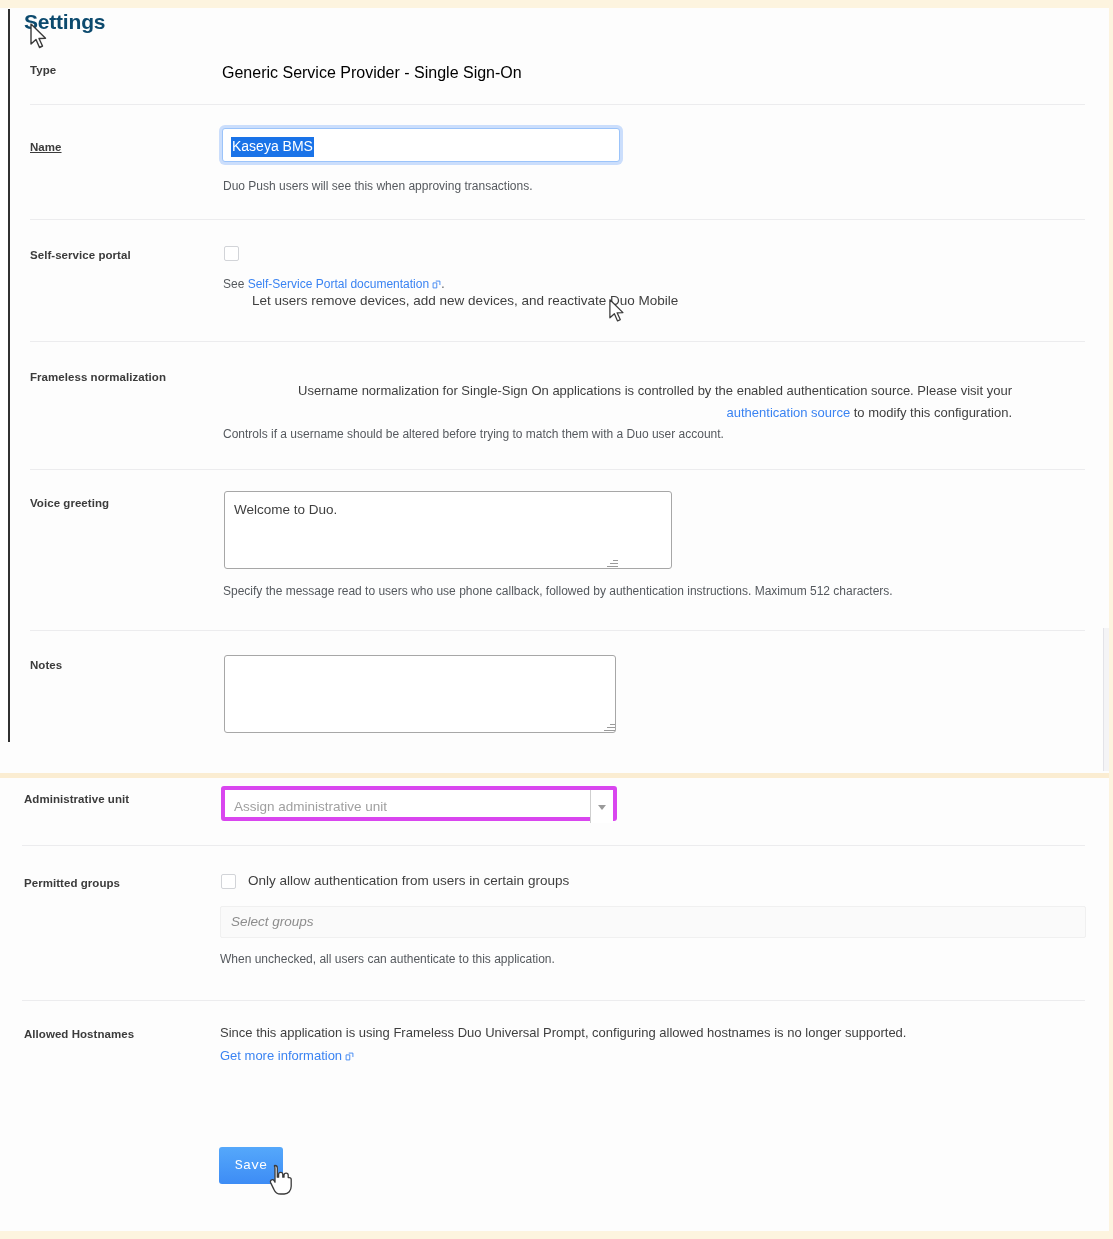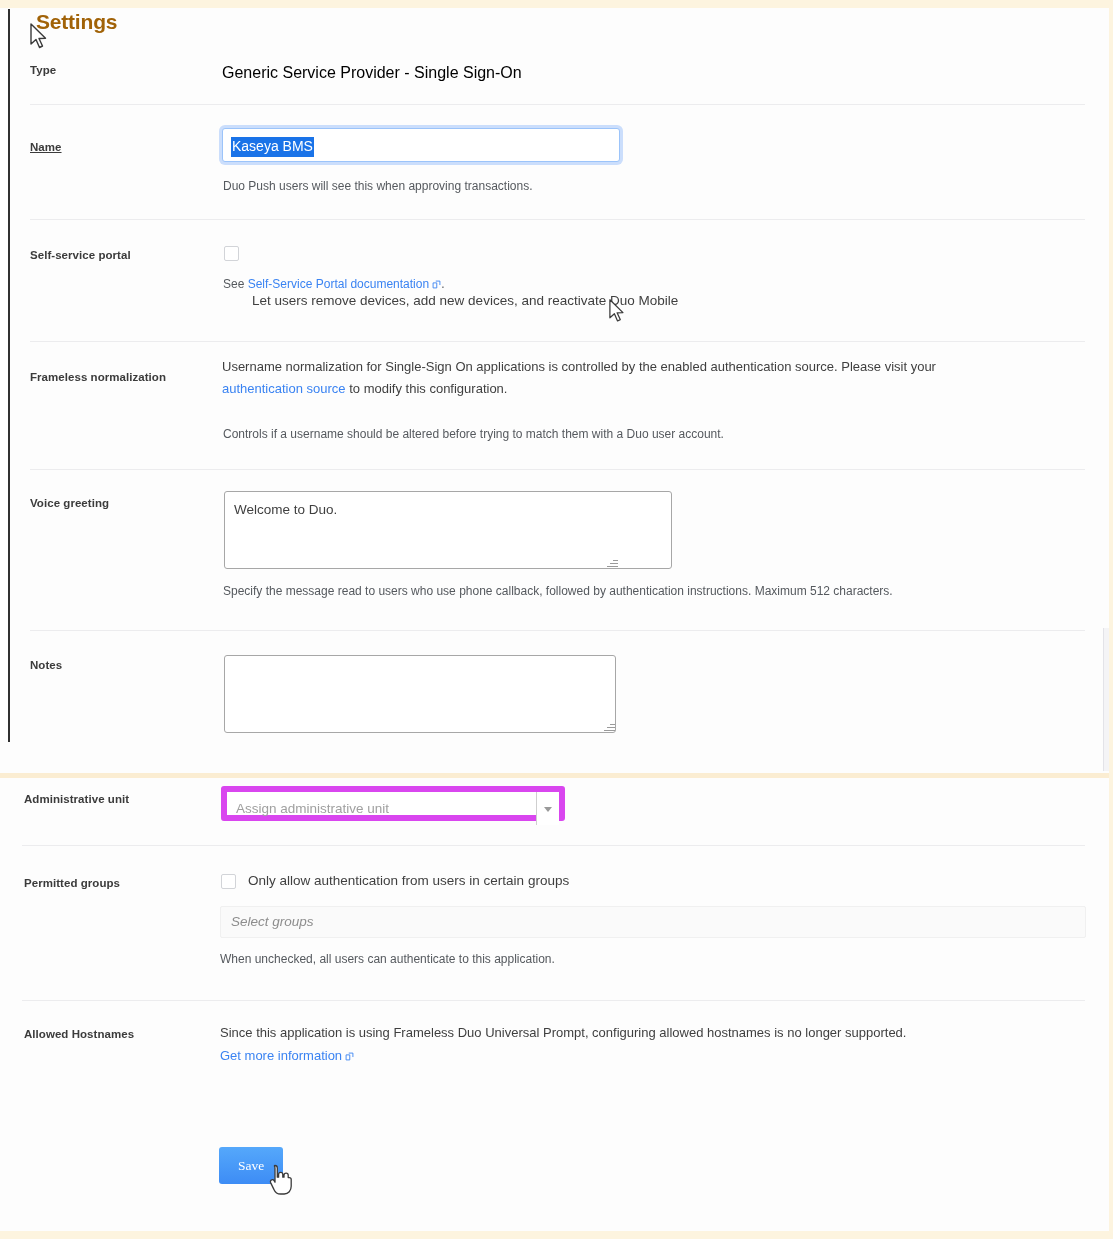--- a/index.html
+++ b/index.html
@@ -75,25 +75,25 @@
     position: absolute;
     left: 0;
     top: 0;
     width: 1113px;
     height: 1239px;
     background: #fdfdfd;
   }
 
   .page-title {
     position: absolute;
-    left: 36px;
+    left: 24px;
     top: 10px;
     font-size: 21px;
     font-weight: bold;
-    color: #a16207;
+    color: #0c4a6e;
     letter-spacing: -0.2px;
   }
 
   
   .row {
     position: absolute;
     left: 0;
     width: 1113px;
   }
   .row-label {
@@ -214,24 +214,24 @@
     height: 1px;
     background: #9a9a9a;
     transform-origin: right center;
   }
 
   
   .select-wrap {
     position: absolute;
     left: 221px;
     top: 786px;
-    width: 344px;
+    width: 396px;
     height: 35px;
     box-sizing: border-box;
-    border: 6px solid #d946ef;
+    border: 4px solid #d946ef;
     border-radius: 3px;
     background: #ffffff;
   }
   .select-wrap .ph {
     position: absolute;
     left: 9px;
     top: 9px;
     font-size: 13.5px;
     color: #a0a0a0;
   }
@@ -281,21 +281,21 @@
     position: absolute;
     left: 219px;
     top: 1147px;
     width: 64px;
     height: 37px;
     box-sizing: border-box;
     border: none;
     border-radius: 3px;
     background: linear-gradient(180deg, #55a8fb 0%, #3d8cf5 100%);
     color: #ffffff;
-    font-family: Liberation Serif, serif;
+    font-family: Liberation Mono, monospace;
     font-size: 13.5px;
     cursor: pointer;
     padding: 0;
   }
 
   
   .cursor {
     position: absolute;
     z-index: 50;
     pointer-events: none;
@@ -330,21 +330,21 @@
       <span>See </span><a class="link" href="#">Self-Service Portal documentation</a><span class="ext-icon"><svg width="9" height="9" viewBox="0 0 10 10">
             <path d="M1.2 3.2 H5.3 V8.8 H1.2 Z" fill="none" stroke="#3a83f2" stroke-width="1"></path>
             <path d="M4.2 1.2 H8.8 V5.6" fill="none" stroke="#3a83f2" stroke-width="1"></path>
           </svg></span><span>.</span>
     </div>
   </div>
   <div class="divider" style="left:30px; top:341px; width:1055px;"></div>
 
   <div class="row">
     <div class="row-label" style="left:30px; top:371px;">Frameless normalization</div>
-    <div class="body-text" style="left:222px; top:356px;">
+    <div class="body-text" style="left:222px; top:380px;text-align:right;">
       <span>Username normalization for Single-Sign On applications is controlled by the enabled authentication source. Please visit your </span><a class="link" href="#">authentication source</a><span> to modify this configuration.</span>
     </div>
     <div class="help-text" style="left:223px; top:426px;">Controls if a username should be altered before trying to match them with a Duo user account.</div>
   </div>
   <div class="divider" style="left:30px; top:469px; width:1055px;"></div>
 
   <div class="row">
     <div class="row-label" style="left:30px; top:497px;">Voice greeting</div>
     <textarea class="ta" style="left: 224px; top: 491px; width: 448px; height: 78px;">Welcome to Duo.</textarea>
     <div class="ta-grip" style="left:606px; top:556px;">

